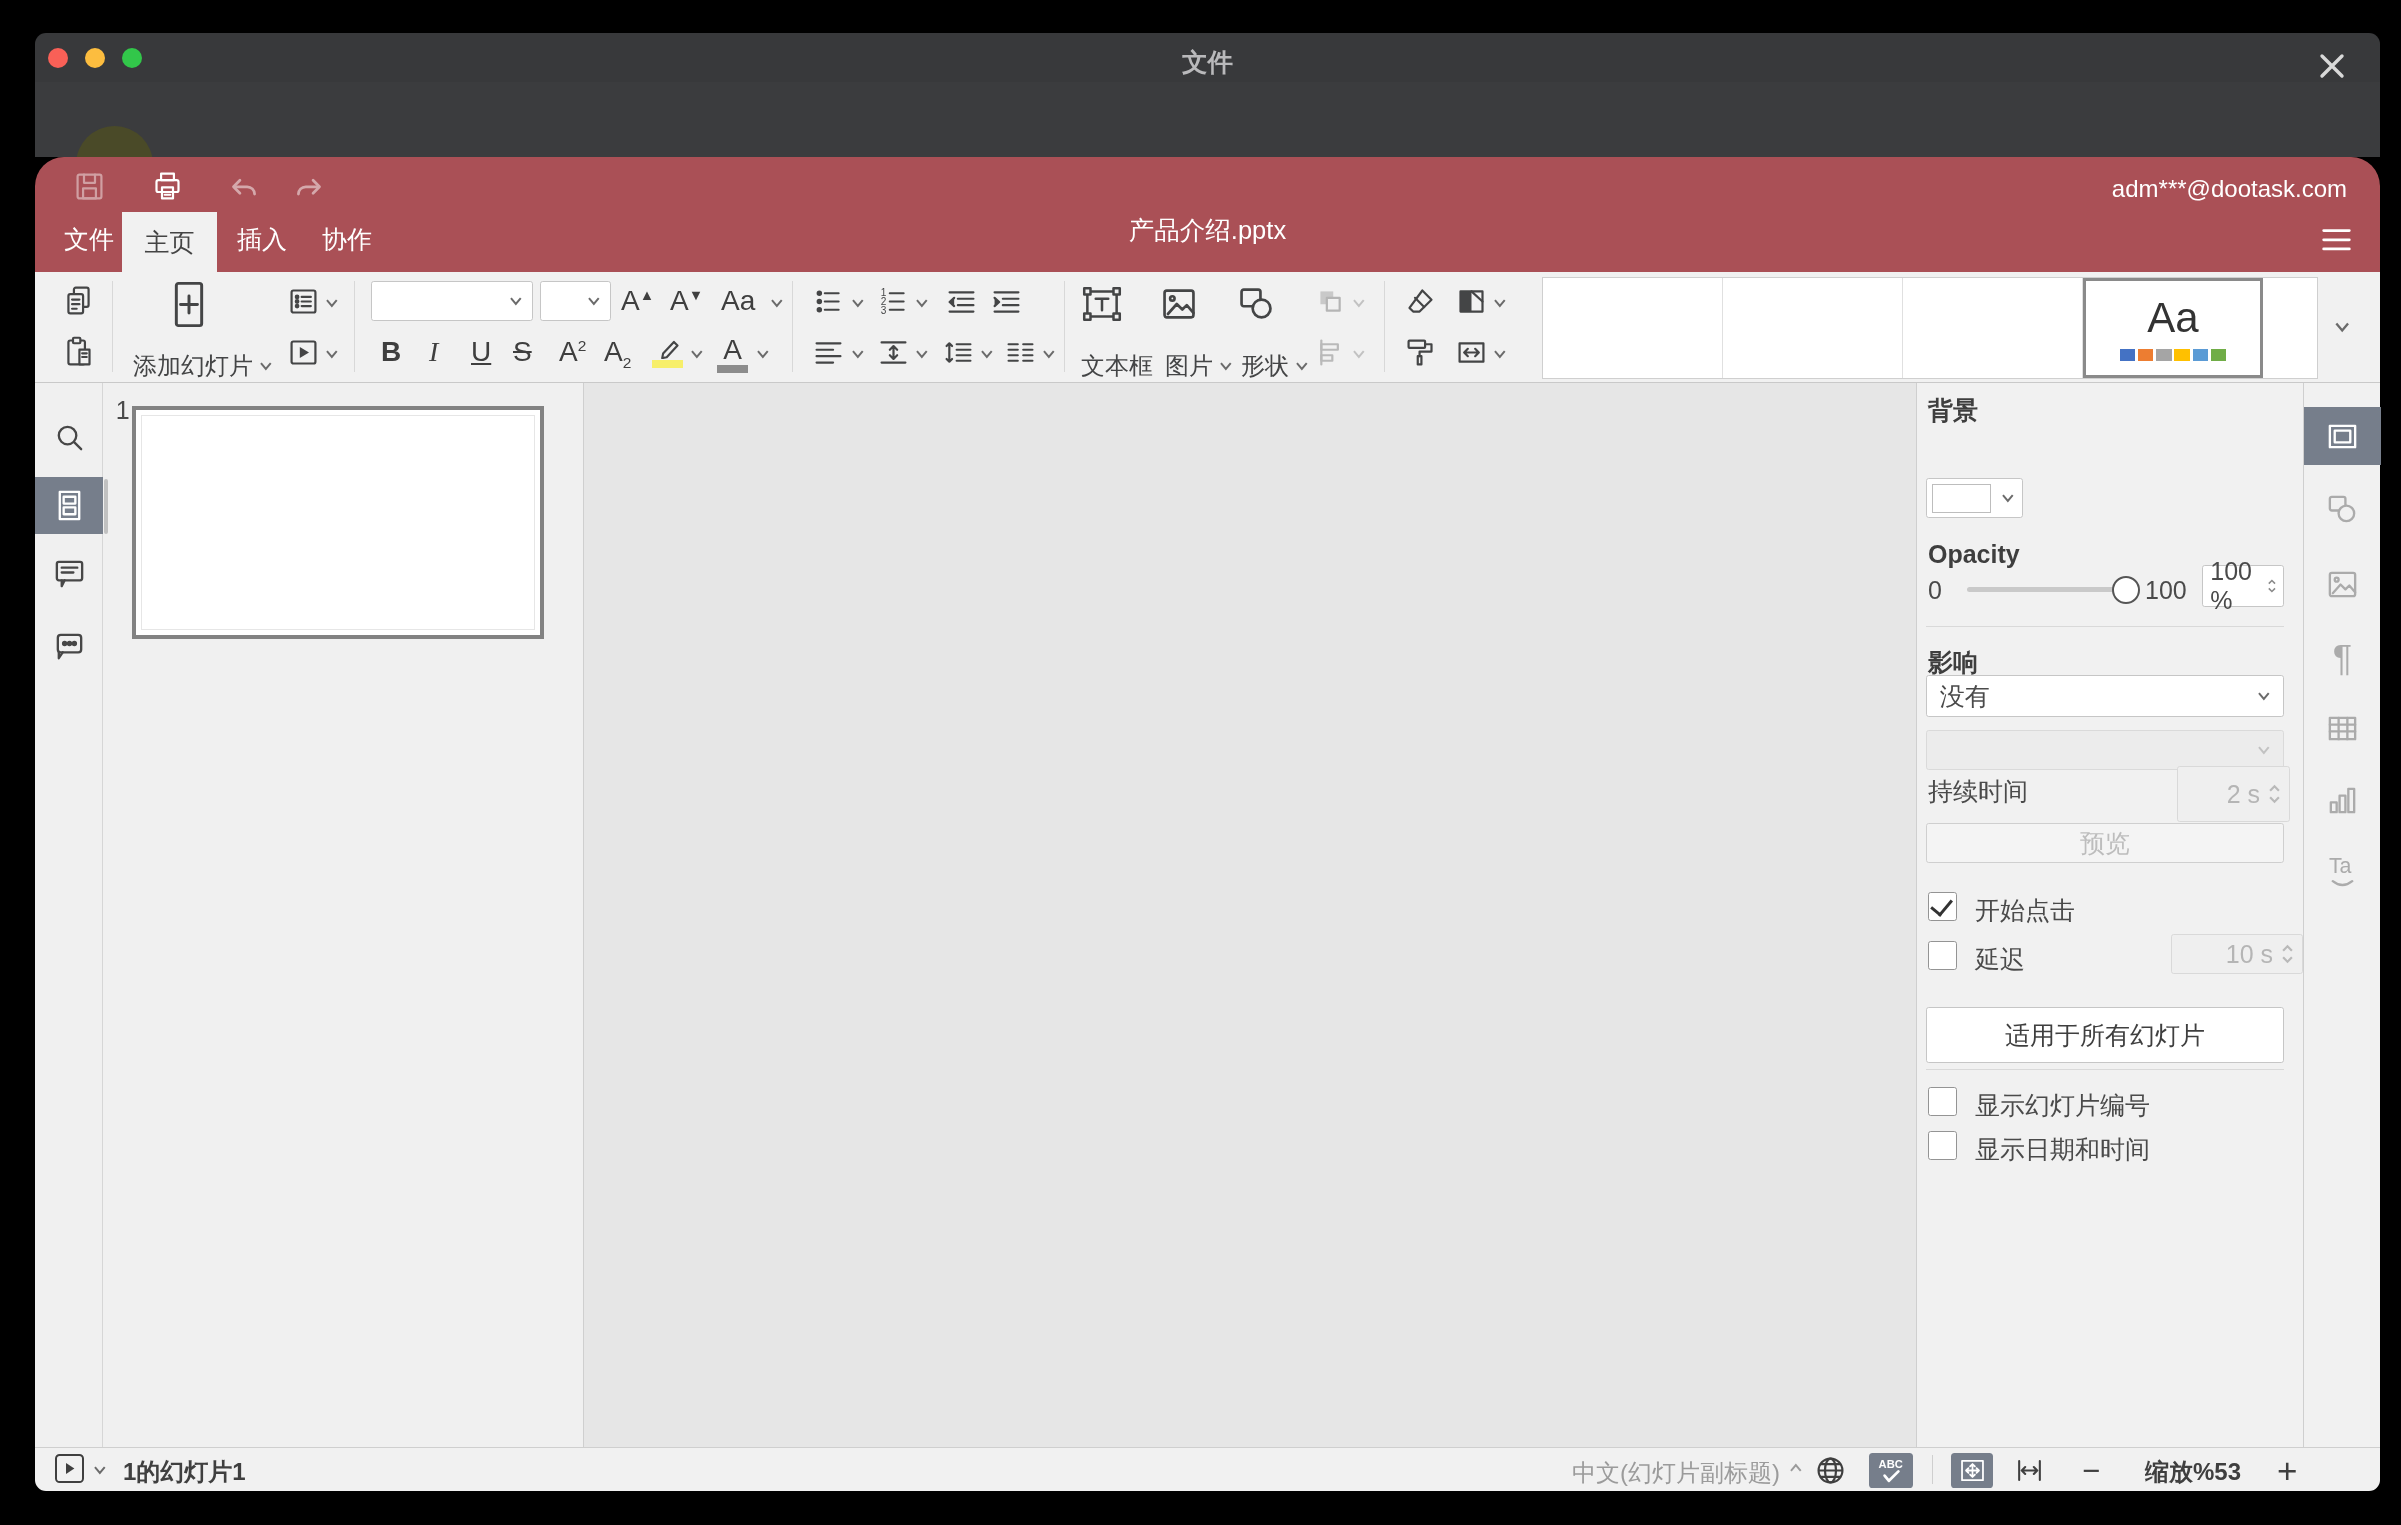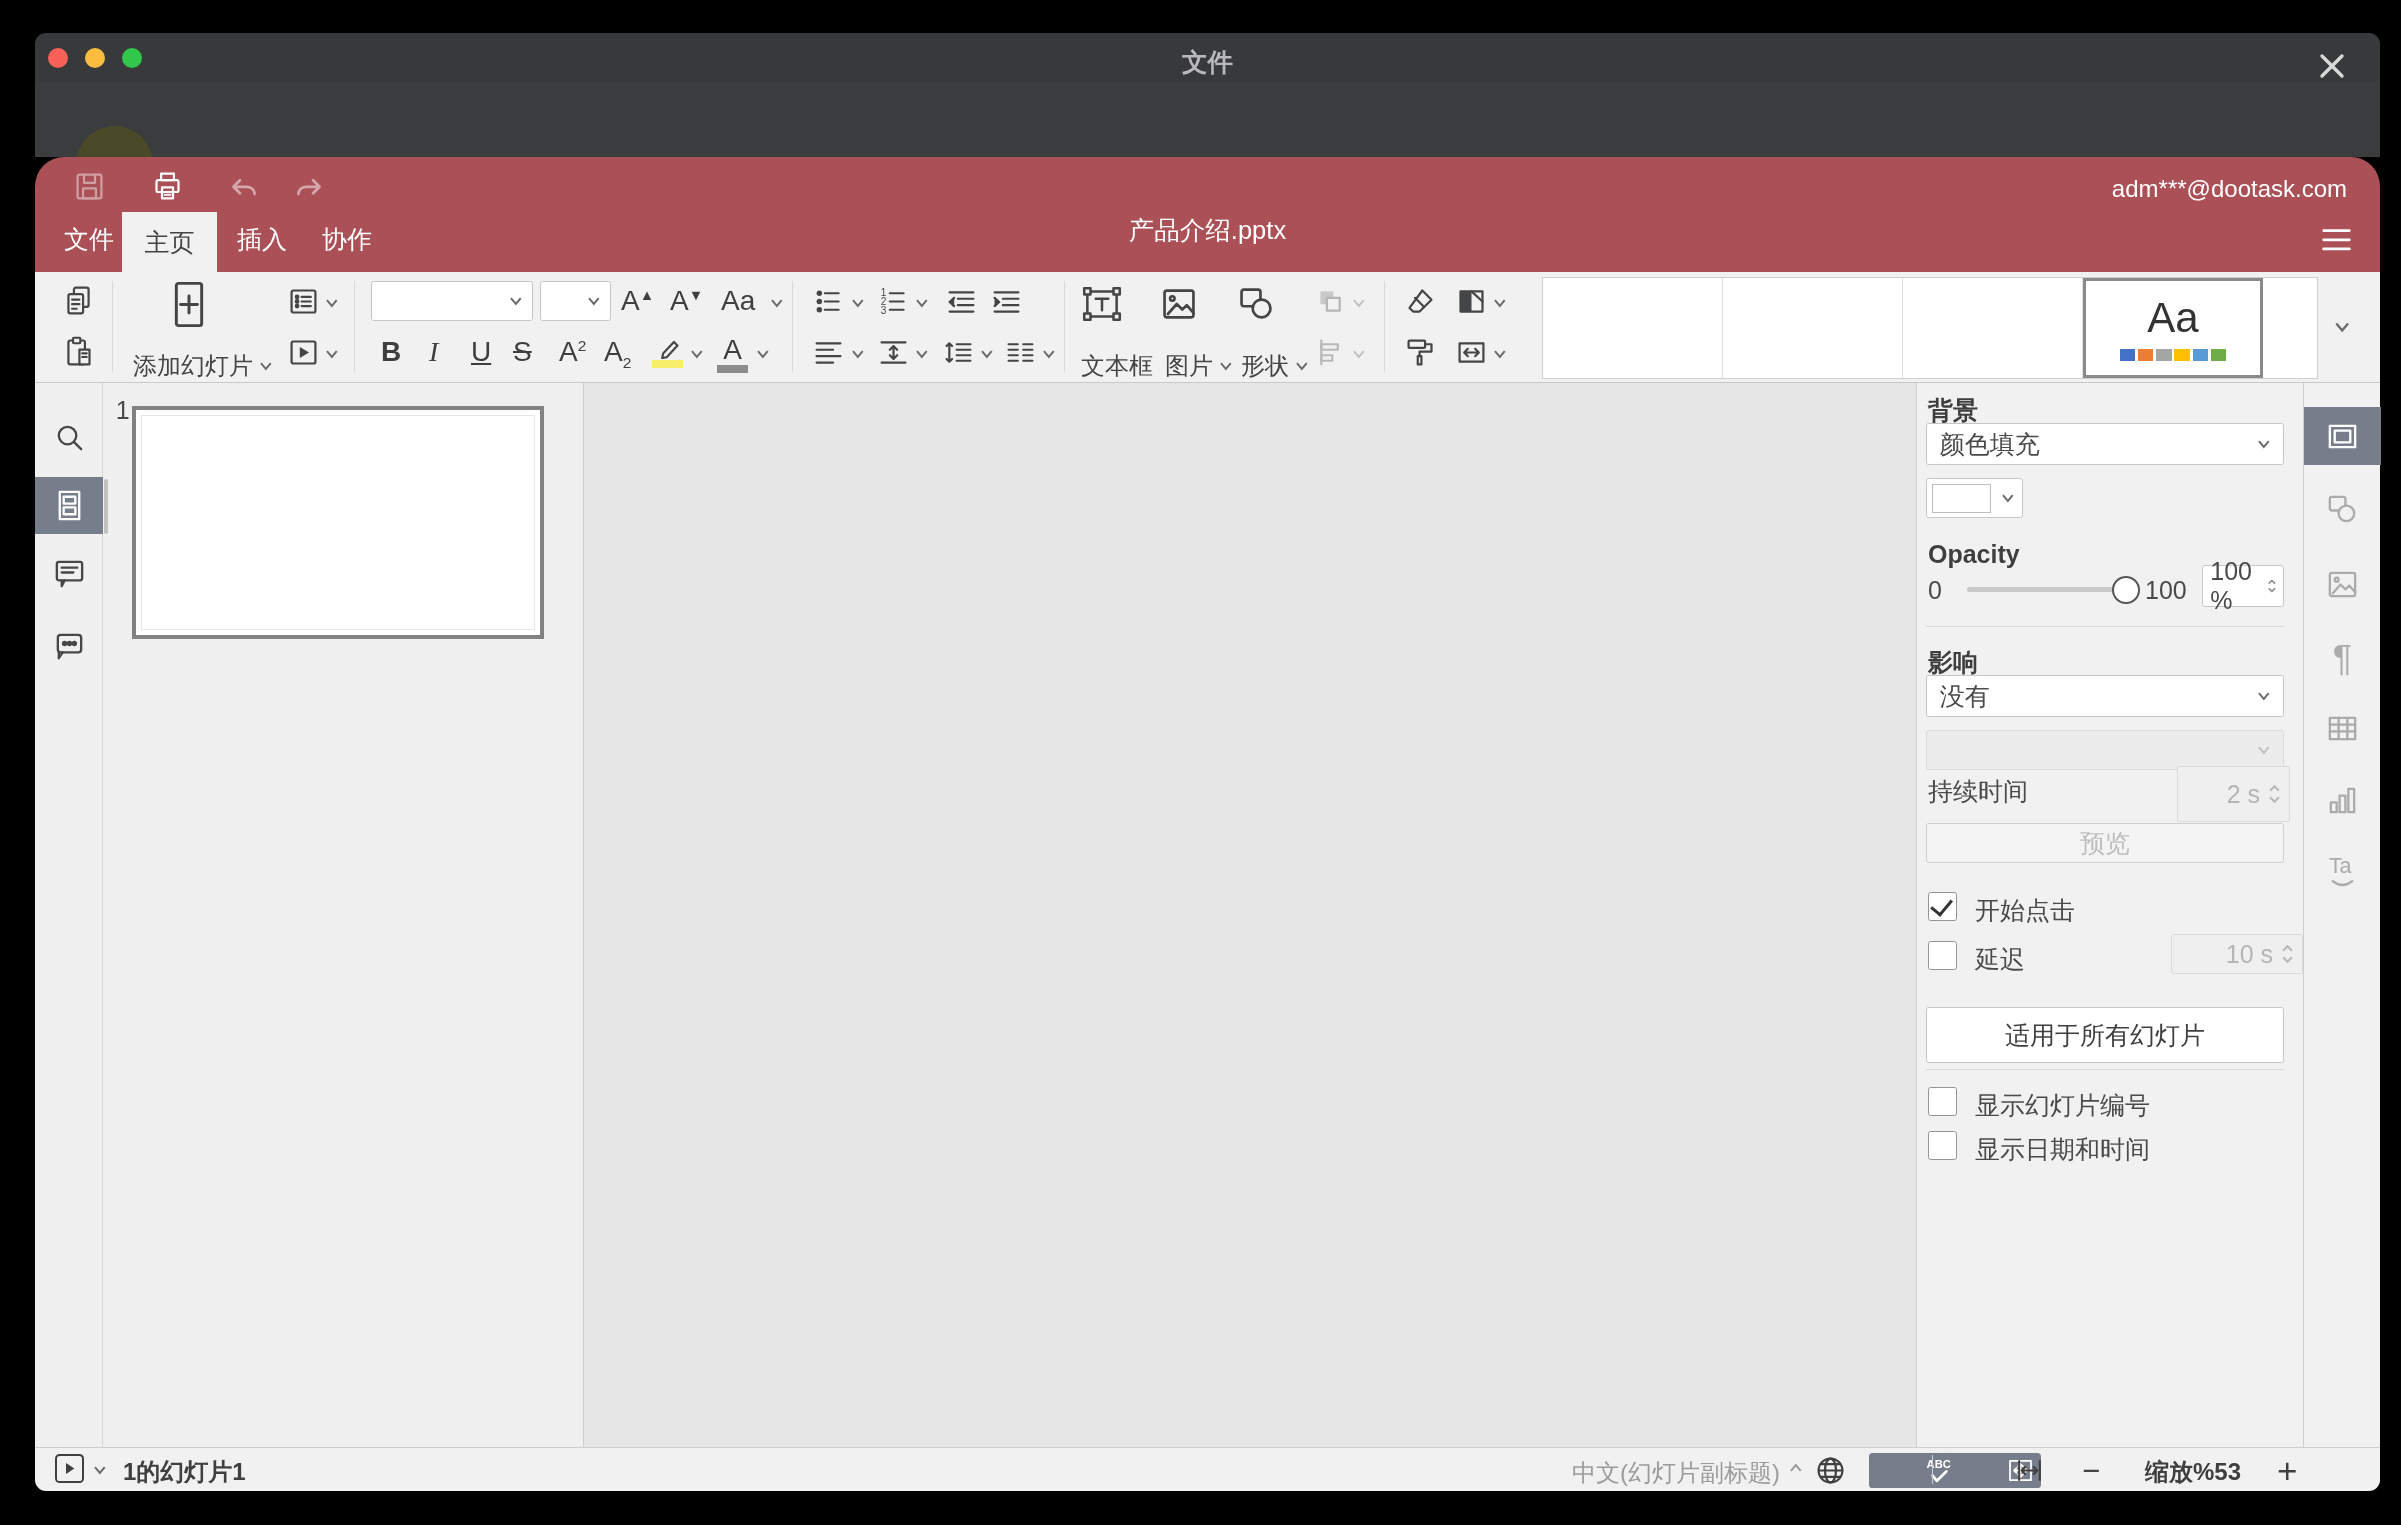--- a/index.html
+++ b/index.html
@@ -75,21 +75,21 @@
   .cb.checked:after{content:"";position:absolute;left:6.4px;top:1.8px;width:10px;height:17.3px;
      border:solid #333;border-width:0 3.6px 3.6px 0;transform:rotate(40deg);}
   
   #rail-r{left:2268px;top:0;width:77px;height:1064px;background:#f1f1f1;border-left:0.9px solid #cfcfcf;box-sizing:border-box;}
   .rri{left:21px;width:35px;height:35px;color:#ababab;}
   #rail-r-sel{left:0;top:24px;width:77px;height:58px;background:#767e8b;display:flex;align-items:center;justify-content:center;color:#fff;}
   
   #statusbar{left:0;top:1414px;width:2345px;height:44px;background:#f1f1f1;border-top:0.9px solid #cfcfcf;
      border-radius:0 0 11px 11px;box-sizing:border-box;}
   .sbt{font-size:24px;color:#3f3f3f;}
-  .sbadge{width:44px;height:35px;background:#767e8b;border-radius:3.6px;display:flex;align-items:center;justify-content:center;color:#fff;padding-left:48px;}
+  .sbadge{width:44px;height:35px;background:#767e8b;border-radius:3.6px;display:flex;align-items:center;justify-content:center;color:#fff;}
   svg.ic{fill:none;stroke:currentColor;stroke-width:2.4;stroke-linecap:round;stroke-linejoin:round;display:block;}
 </style>
 </head>
 <body>
 
 <div id="window">
 
   <div id="titlebar" class="abs">
     <div class="light abs" style="left:12.8px;background:#f96057"></div>
     <div class="light abs" style="left:50px;background:#fcbd3f"></div>
@@ -473,26 +473,20 @@
       <div id="thumb-num" class="abs">1</div>
       <div id="thumb1" class="abs">
           <div class="inner"></div>
         </div>
       <div id="thumb-scroll" class="abs"></div>
     </div>
 
 
     <div id="panel" class="abs">
       <div class="plabel abs" style="left:11px;top:11px">背景</div>
-      <div class="pctrl pdd abs chvc" style="top:40px">
-        <span class="ptext">颜色填充</span>
-        <svg class="chv" viewBox="0 0 14 10">
-            <path d="M2 2l5 6 5-6"></path>
-          </svg>
-      </div>
       <div class="pctrl abs chvc" style="top:95px;width:97px;height:40px;justify-content:space-between;padding:0 7.3px 0 4.6px">
         <span style="width:57px;height:27px;background:#fff;border:0.9px solid #bdbdbd;display:inline-block"></span>
         <svg class="chv" viewBox="0 0 14 10">
             <path d="M2 2l5 6 5-6"></path>
           </svg>
       </div>
       <div class="plabel abs" style="left:11px;top:157px">Opacity</div>
       <div class="ptext abs" style="left:11px;top:193px">0</div>
       <div class="abs" style="left:50px;top:204px;width:157px;height:4.6px;background:#c9c9c9;border-radius:2.7px"></div>
       <div class="abs" style="left:195px;top:193px;width:24px;height:24px;border:2.7px solid #555;border-radius:50%;background:#fff"></div>

